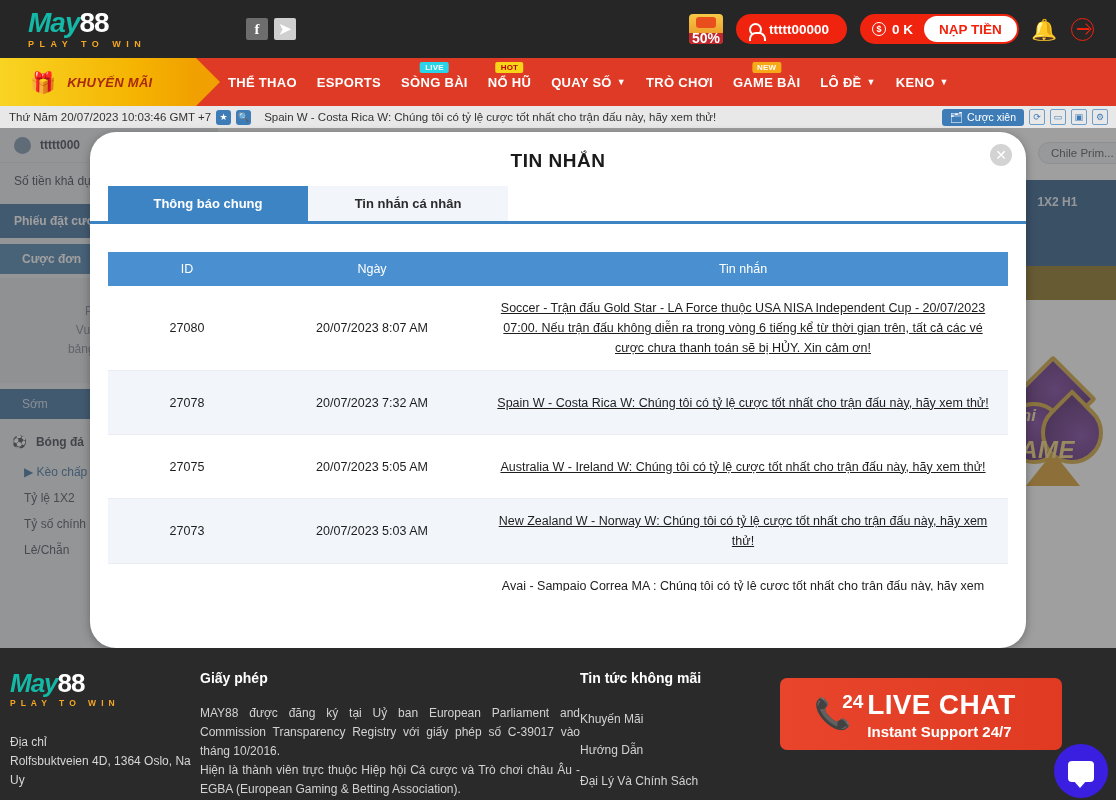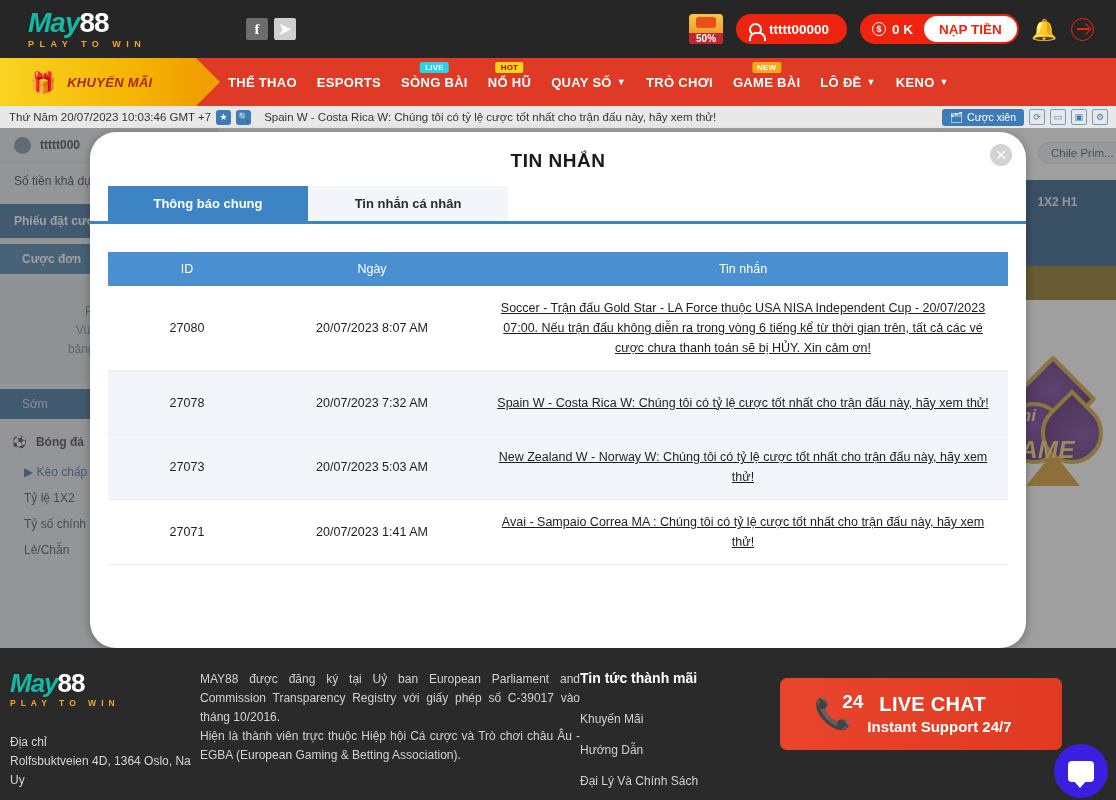--- a/index.html
+++ b/index.html
@@ -34,21 +34,21 @@
   .hdr-right {
     margin-left: auto; margin-right: 22px; display: flex; align-items: center; gap: 13px;
   }
   .gift-badge {
     width: 34px; height: 30px; border-radius: 4px;
     background: linear-gradient(#f7c948,#e8891b);
     position: relative; display:flex; align-items:flex-end; justify-content:center;
     overflow: hidden;
   }
   .gift-badge .pct {
-    font-size: 10px; font-weight: bold; color: #fff; background:#c1272d;
+    font-size: 14px; font-weight: bold; color: #fff; background:#c1272d;
     width: 100%; text-align: center; line-height: 11px;
   }
   .gift-badge .bow {
     position:absolute; top:3px; left:50%; transform:translateX(-50%);
     width:20px; height:11px; background:#e94f1c; border-radius:3px;
   }
   .pill-user {
     background: #f0230f; color: #fff; border-radius: 16px;
     height: 30px; padding: 0 18px 0 13px; display: flex; align-items: center;
     gap: 7px; font-size: 13.5px; font-weight: bold;
@@ -281,21 +281,21 @@
   .f-col4 { flex: 1; position: relative; }
   .livechat {
     width: 282px; height: 72px; background: linear-gradient(90deg,#e8452c,#e03b22);
     border-radius: 7px; display: flex; align-items: center; gap: 16px;
     padding-left: 34px; margin-top: 8px;
   }
   .lc-phone { position: relative; color: #fff; font-size: 30px; line-height: 1; }
   .lc-24 {
     position: absolute; top: -7px; right: -12px; font-size: 19px; font-weight: bold; color:#fff;
   }
-  .lc-t1 { color: #fff; font-size: 20px; font-weight: bold; letter-spacing: .3px; margin-left: 12px; }
+  .lc-t1 { color: #fff; font-size: 28px; font-weight: bold; letter-spacing: .3px; }
   .lc-t2 { color: #fff; font-size: 15px; font-weight: bold; margin-top: 2px; }
   .chatbubble {
     position: absolute; right: 8px; bottom: 2px; width: 54px; height: 54px;
     border-radius: 50%; background: #3b1fe0; display: flex; align-items: center;
     justify-content: center;
   }
   .chatbubble .cb {
     width: 26px; height: 21px; background: #fff; border-radius: 4px; position: relative;
   }
   .chatbubble .cb::after {
@@ -505,20 +505,25 @@
         <div class="row" style="min-height:72px">
           <div class="col-id">27080</div>
           <div class="col-date">20/07/2023 8:07 AM</div>
           <div class="col-msg">Soccer - Trận đấu Gold Star - LA Force thuộc USA NISA Independent Cup - 20/07/2023 07:00. Nếu trận đấu không diễn ra trong vòng 6 tiếng kể từ thời gian trên, tất cả các vé cược chưa thanh toán sẽ bị HỦY. Xin cảm ơn!</div>
         </div>
         <div class="row alt">
           <div class="col-id">27078</div>
           <div class="col-date">20/07/2023 7:32 AM</div>
           <div class="col-msg">Spain W - Costa Rica W: Chúng tôi có tỷ lệ cược tốt nhất cho trận đấu này, hãy xem thử!</div>
         </div>
+        <div class="row">
+          <div class="col-id">27075</div>
+          <div class="col-date">20/07/2023 5:05 AM</div>
+          <div class="col-msg">Australia W - Ireland W: Chúng tôi có tỷ lệ cược tốt nhất cho trận đấu này, hãy xem thử!</div>
+        </div>
         <div class="row alt">
           <div class="col-id">27073</div>
           <div class="col-date">20/07/2023 5:03 AM</div>
           <div class="col-msg">New Zealand W - Norway W: Chúng tôi có tỷ lệ cược tốt nhất cho trận đấu này, hãy xem thử!</div>
         </div>
         <div class="row">
           <div class="col-id">27071</div>
           <div class="col-date">20/07/2023 1:41 AM</div>
           <div class="col-msg">Avai - Sampaio Correa MA : Chúng tôi có tỷ lệ cược tốt nhất cho trận đấu này, hãy xem thử!</div>
         </div>
@@ -533,26 +538,27 @@
         <span class="logo-may">May</span><span class="logo-88">88</span>
       </div>
       <div class="f-logo-sub">PLAY TO WIN</div>
       <div class="f-addr">
         <div>Địa chỉ</div>
         <div>Rolfsbuktveien 4D, 1364 Oslo, Na Uy</div>
       </div>
     </div>
 
     <div class="f-col2">
+      <div class="f-h">Giấy phép</div>
       <div class="f-p" style="white-space:pre-line">MAY88 được đăng ký tại Uỷ ban European Parliament and Commission Transparency Registry với giấy phép số C-39017 vào tháng 10/2016.
 Hiện là thành viên trực thuộc Hiệp hội Cá cược và Trò chơi châu Âu - EGBA (European Gaming &amp; Betting Association).</div>
     </div>
 
     <div class="f-col3">
-      <div class="f-h">Tin tức thành mãi</div>
+      <div class="f-h">Tin tức không mãi</div>
       <div class="f-li">Khuyến Mãi</div>
       <div class="f-li">Hướng Dẫn</div>
       <div class="f-li">Đại Lý Và Chính Sách</div>
     </div>
 
     <div class="f-col4">
       <div class="livechat">
         <div class="lc-phone">📞
           <span class="lc-24">24</span>
         </div>

